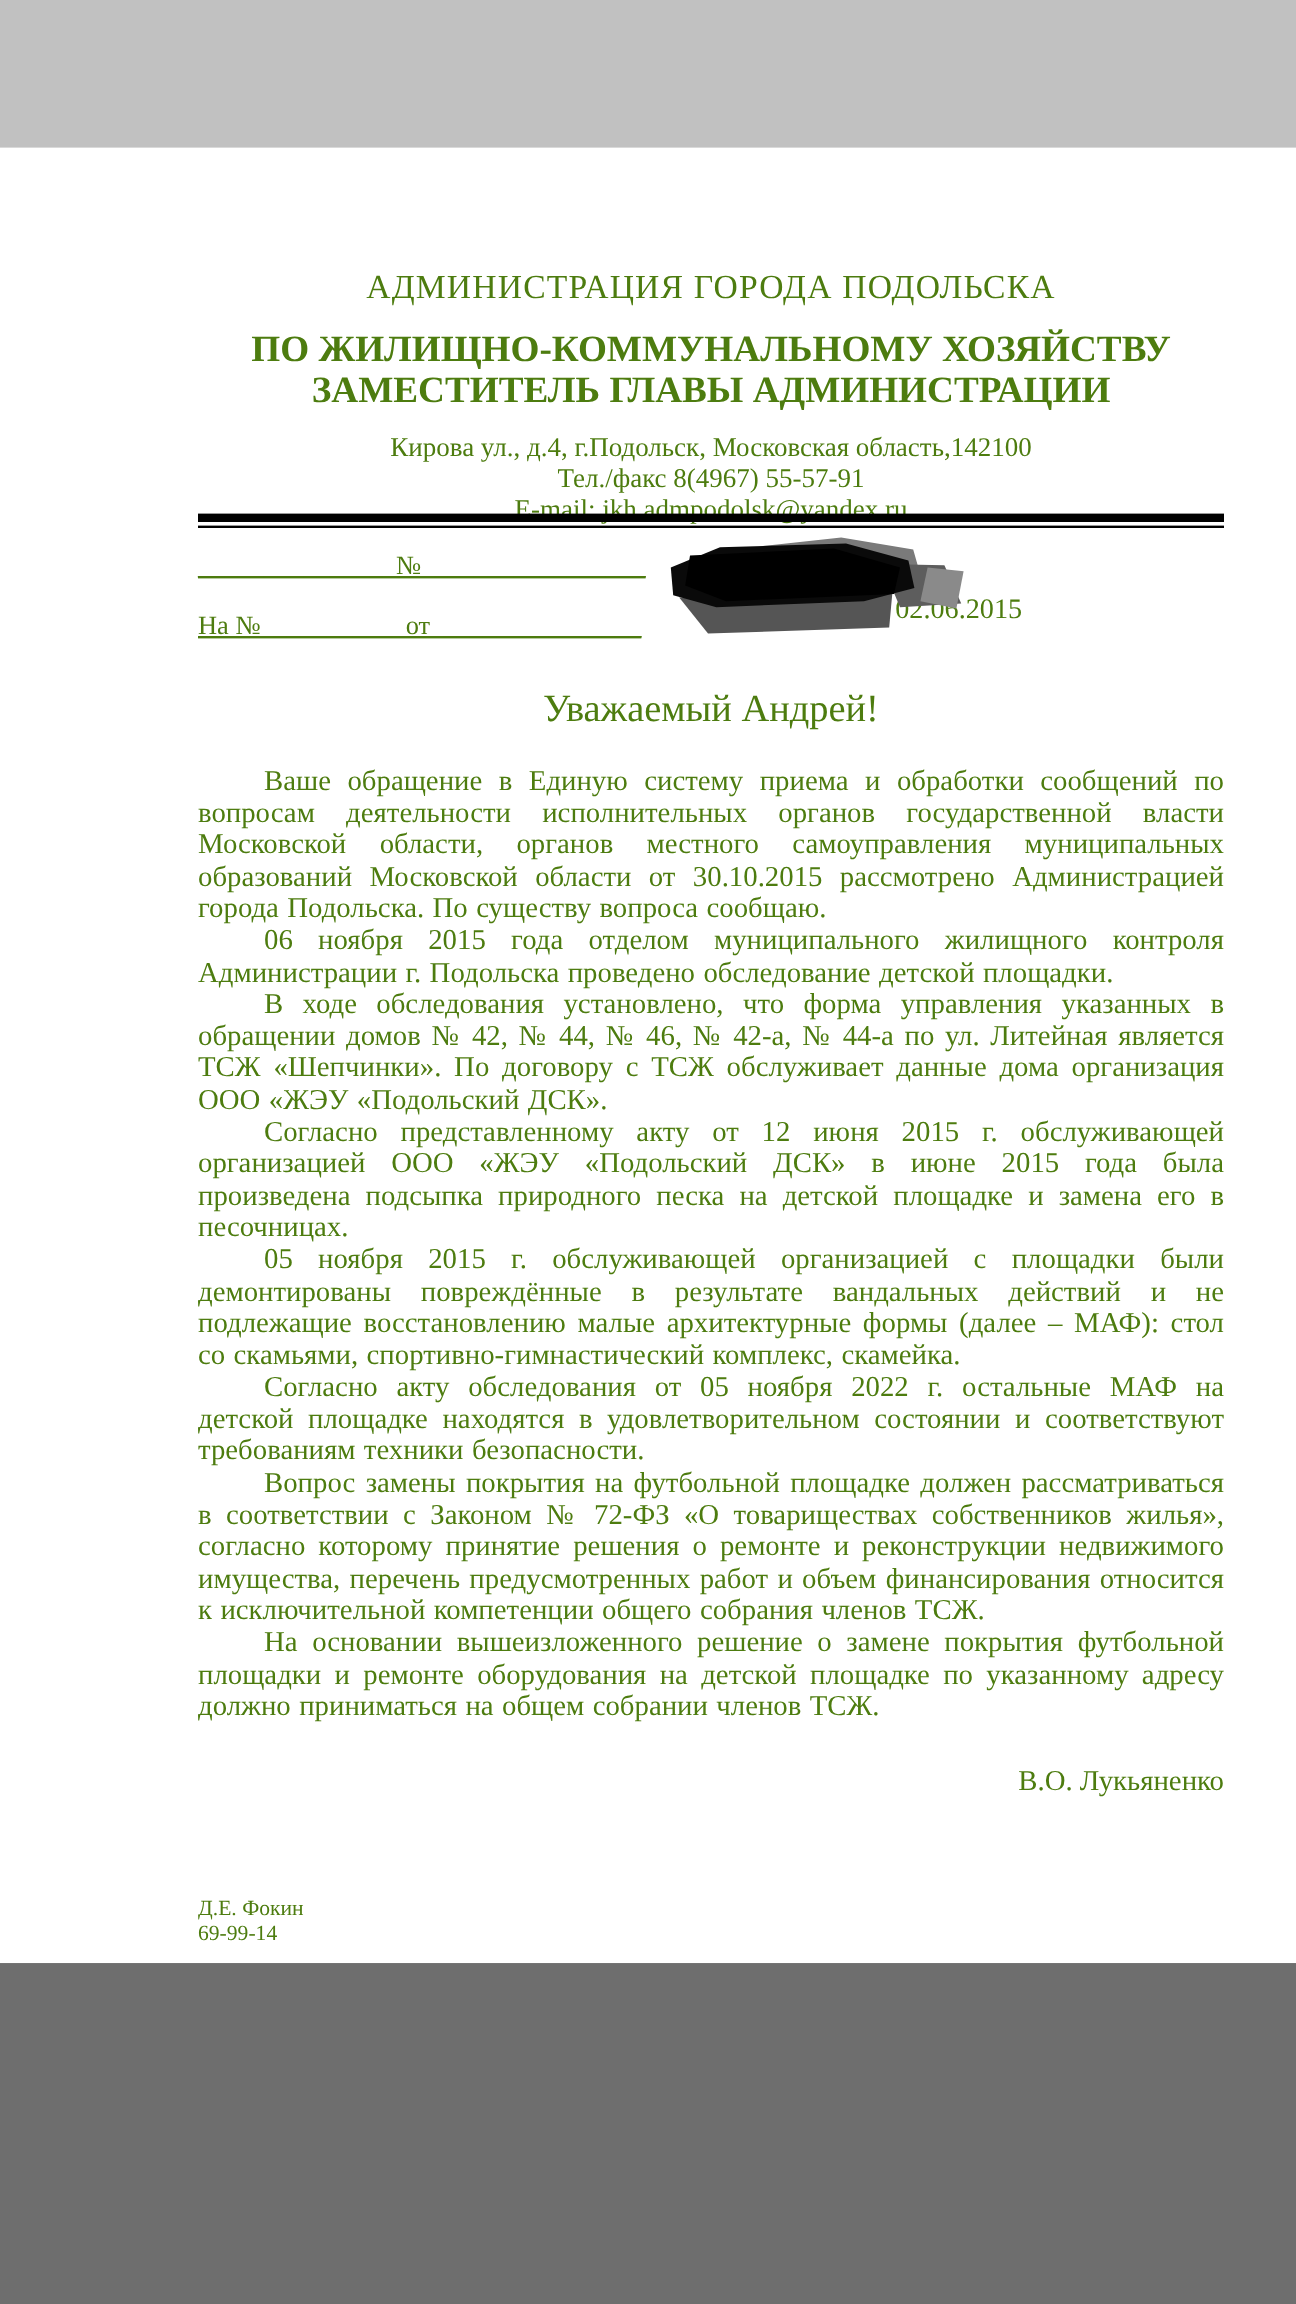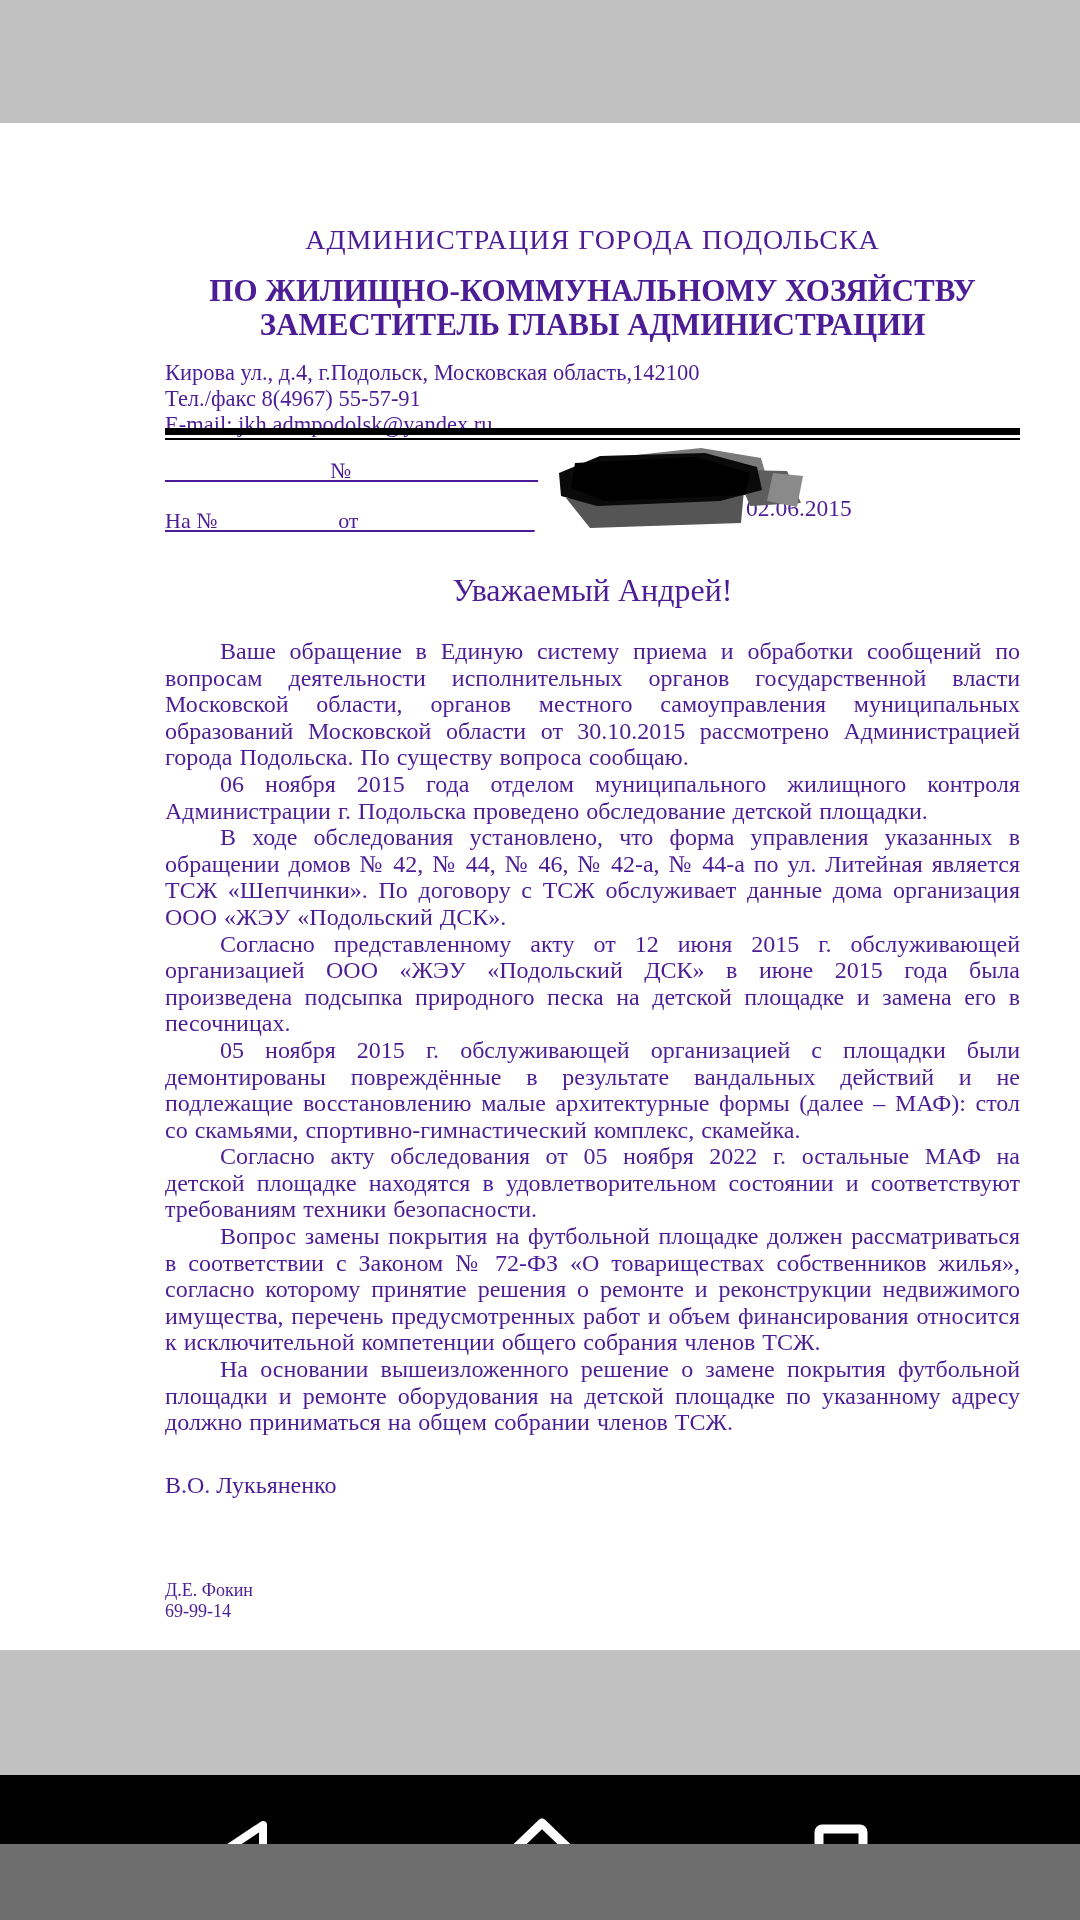--- a/index.html
+++ b/index.html
@@ -1,39 +1,39 @@
 <!DOCTYPE html>
 <html><head>
 <meta charset="utf-8">
 <style>
   html,body{margin:0;padding:0;background:#6e6e6e;}
   .screen{
-    position:relative;width:1080px;height:1844px;margin:0 auto;
+    position:relative;width:1080px;height:1636px;margin:0 auto;
     background:#ffffff;overflow:hidden;
-    font-family:"Liberation Serif", serif;color:#4c1d95;
+    font-family:"Liberation Serif", serif;color:#4d7c0f;
   }
   .band{position:absolute;left:0;width:1080px;}
   .band-top{top:0;height:123px;background:#c1c1c1;}
   .band-bottom{top:1650px;height:125px;background:#c1c1c1;}
   .navbar{position:absolute;left:0;top:1775px;width:1080px;height:145px;background:#000;}
   .nav-icon{position:absolute;}
 
   
   .org-name{
     position:absolute;left:165px;top:224px;width:855px;
     text-align:center;font-size:28px;letter-spacing:1px;
     font-stretch:condensed;white-space:nowrap;
   }
   .dept{
     position:absolute;left:165px;top:274px;width:855px;
     text-align:center;font-weight:bold;font-size:31px;line-height:34px;
   }
   .addr{
     position:absolute;left:165px;top:360px;width:855px;
-    text-align:left;font-size:22.5px;line-height:26px;
+    text-align:center;font-size:22.5px;line-height:26px;
   }
   .rule-thick{position:absolute;left:165px;top:428px;width:855px;height:7px;background:#000;}
   .rule-thin{position:absolute;left:165px;top:438px;width:855px;height:2px;background:#000;}
 
   .ref-line{position:absolute;left:165px;font-size:22px;white-space:pre;text-decoration:underline;}
   .ref-line-1{top:458px;}
   .ref-line-2{top:508px;}
 
   .redaction{position:absolute;left:545px;top:443px;}
   .stamp-date{position:absolute;left:746px;top:495px;font-size:23.5px;white-space:nowrap;}
@@ -45,21 +45,21 @@
   .letter-body{
     position:absolute;left:165px;top:638px;width:855px;
     font-size:24px;line-height:26.6px;
   }
   .letter-body p{
     margin:0;text-align:justify;text-indent:55px;
     word-spacing:1px;
   }
   .signature{
     position:absolute;left:165px;top:1472px;width:855px;
-    text-align:left;font-size:24px;
+    text-align:right;font-size:24px;
   }
   .executor{
     position:absolute;left:165px;top:1580px;
     font-size:18px;line-height:21px;
   }
 </style>
 </head>
 <body>
 
 <div class="screen">

